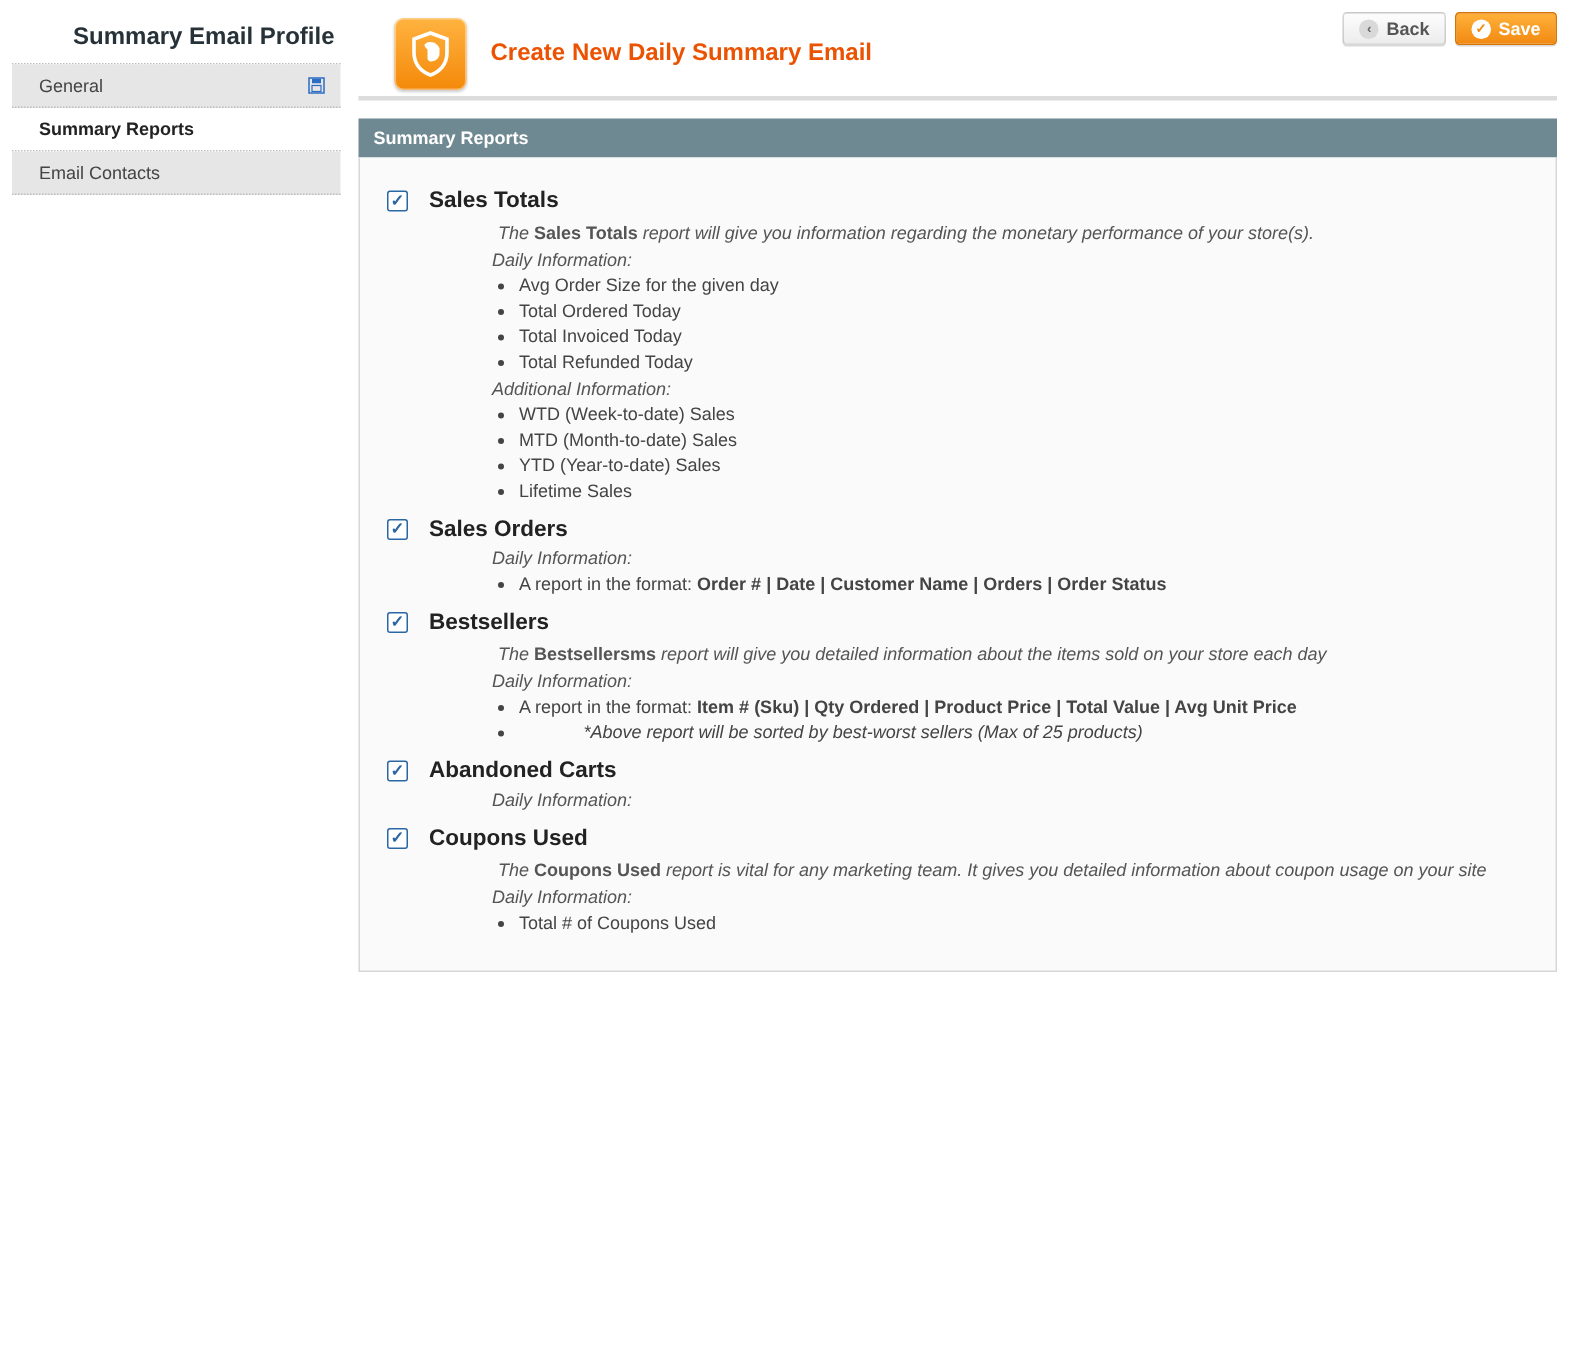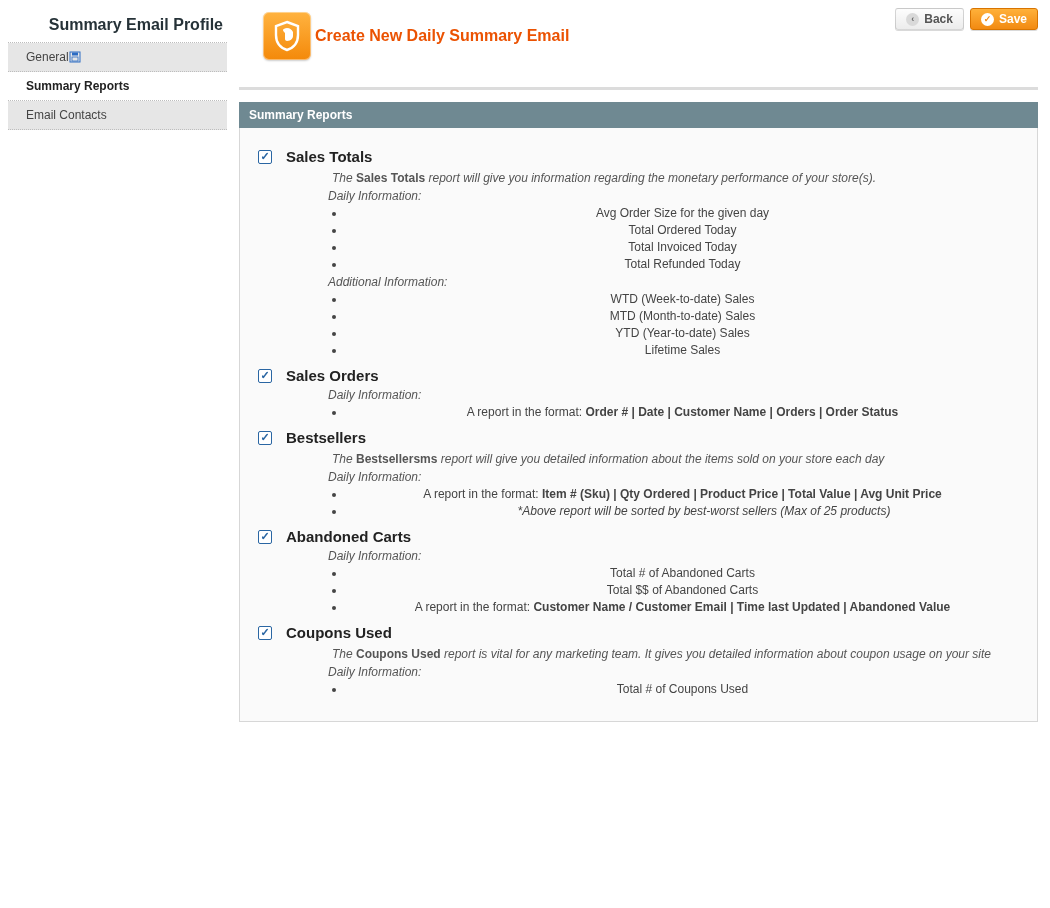--- a/index.html
+++ b/index.html
@@ -25,20 +25,21 @@
     color: #263238;
     padding: 8px 4px 8px 4px;
     text-align: right;
   }
   .tab-list {
     border-top: 1px dotted #bdbdbd;
   }
   .tab-item {
     display: flex;
     align-items: center;
+    justify-content: space-between;
     padding: 7px 10px 7px 18px;
     font-size: 12px;
     color: #444;
     border-bottom: 1px dotted #bdbdbd;
     background: #e6e6e6;
     cursor: pointer;
   }
   .tab-item.active {
     background: #ffffff;
     font-weight: bold;
@@ -85,22 +86,22 @@
   }
   .btn .circ {
     width: 13px;height:13px;border-radius:50%;
     display:flex;align-items:center;justify-content:center;
     font-size:9px;font-weight:bold;
   }
   .btn-back .circ { background:#d9d9d9;color:#666; }
   .btn-save .circ { background:#ffffff;color:#f28a12; }
 
   .header-block {
-    display:flex; align-items:center; gap:4px;
-    padding: 4px 0 27px 24px;
+    display:flex; align-items:center; gap:16px;
+    padding: 4px 0 4px 24px;
     border-bottom: 3px solid #dcdcdc;
     margin-bottom: 12px;
   }
   .header-icon {
     width:48px;height:48px;border-radius:6px;
     background: linear-gradient(#ffb340,#f4890a);
     display:flex;align-items:center;justify-content:center;
     box-shadow: inset 0 0 0 1px rgba(255,255,255,.4), 0 1px 2px rgba(0,0,0,.2);
   }
   .header-title {
@@ -147,21 +148,20 @@
     margin:6px 0 4px 4px;
   }
   .subhead {
     font-style: italic;
     color:#555;
     margin:4px 0 2px 0;
   }
   ul.items {
     margin:2px 0 2px 18px;
     padding:0;
-    text-align:center;
   }
   ul.items li {
     margin:3px 0;
     color:#444;
   }
   .b { font-weight:bold; font-style:normal; }
   .i { font-style:italic;margin-left:43px; }
 </style>
 </head>
 <body>
@@ -262,25 +262,20 @@
               </ul>
             </div>
           </div>
           <div class="report">
             <div class="report-head">
               <span class="chk">✓</span>
               <span class="report-title">Abandoned Carts</span>
             </div>
             <div class="report-body">
               <div class="subhead">Daily Information:</div>
-              <ul class="items">
-                <li>Total # of Abandoned Carts</li>
-                <li>Total $$ of Abandoned Carts</li>
-                <li>A report in the format: <span class="b">Customer Name / Customer Email | Time last Updated | Abandoned Value</span></li>
-              </ul>
             </div>
           </div>
           <div class="report">
             <div class="report-head">
               <span class="chk">✓</span>
               <span class="report-title">Coupons Used</span>
             </div>
             <div class="report-body">
               <div class="report-desc">The <span class="b">Coupons Used</span> report is vital for any marketing team. It gives you detailed information about coupon usage on your site</div>
               <div class="subhead">Daily Information:</div>

